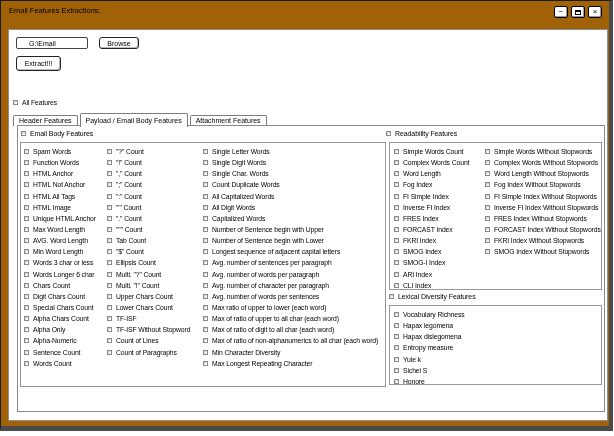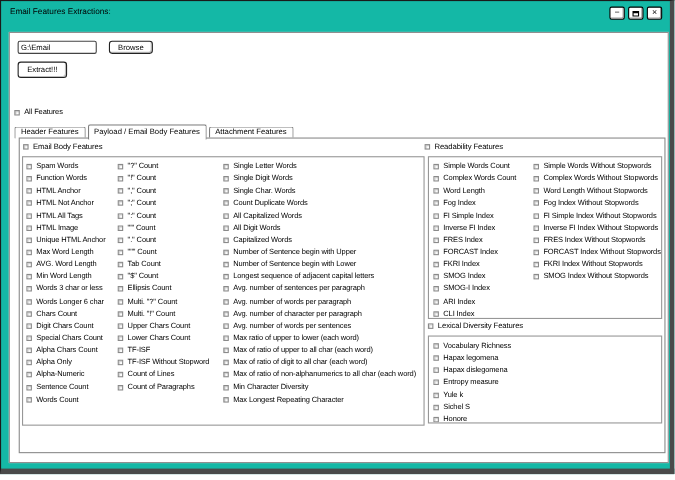--- a/index.html
+++ b/index.html
@@ -1,34 +1,34 @@
 <!DOCTYPE html>
 <html><head>
 <meta charset="utf-8">
 <style>
   * { margin:0; padding:0; box-sizing:border-box; }
   html,body { width:614px; height:436px; background:#fff; overflow:hidden;
               font-family:"Liberation Sans","DejaVu Sans",sans-serif; color:#000; }
 
-  .window { position:absolute; left:0; top:0; width:613px; height:431px; background:#14b8a6;
+  .window { position:absolute; left:0; top:0; width:613px; height:431px; background:#a16207;
             border:1px solid #1a1a1a; border-right:4px solid #4a4a4a; border-bottom:5px solid #4a4a4a; }
 
   .title { position:absolute; left:8px; top:5px; font-size:7.5px; letter-spacing:0; white-space:nowrap; }
 
   .win-btns { position:absolute; top:5px; right:7px; display:flex; gap:3px; }
   .win-btn { width:14px; height:12px; background:#fff; border:1px solid #000; border-radius:2px;
              box-shadow:inset -1px -1px 0 #9a9a9a; display:flex; align-items:center; justify-content:center;
              font-size:8px; line-height:1; cursor:default; }
   .max-ico { width:6px; height:5px; border:1px solid #000; border-top-width:2px; }
 
   .panel { position:absolute; left:7px; top:28px; width:600px; height:392px;
            border:1px solid #8f8f8f; background:#fff; }
 
   .path-input { position:absolute; left:7px; top:7px; width:72px; height:12px;
-                border:1px solid #444; border-radius:2px; font-size:7px; padding:0 2px;
+                border:1px solid #444; border-radius:2px; font-size:7px; padding:0 12px;
                 font-family:inherit; }
   .btn { position:absolute; background:#fff; border:1px solid #222; border-radius:3px;
          box-shadow:inset -1px -1px 0 #bdbdbd; font-size:7px; text-align:center;
          font-family:inherit; line-height:1; }
   .browse-btn  { left:90px; top:7px; width:40px; height:12px; }
   .extract-btn { left:7px;  top:26px; width:45px; height:15px; }
 
   .cb { width:5px; height:5px; flex:0 0 5px; border:1px solid #8a8a8a; background:#fff;
         box-shadow:inset 1px 1px 1px rgba(0,0,0,.18); }
   .cb-row { display:flex; align-items:center; gap:4px; white-space:nowrap; }

